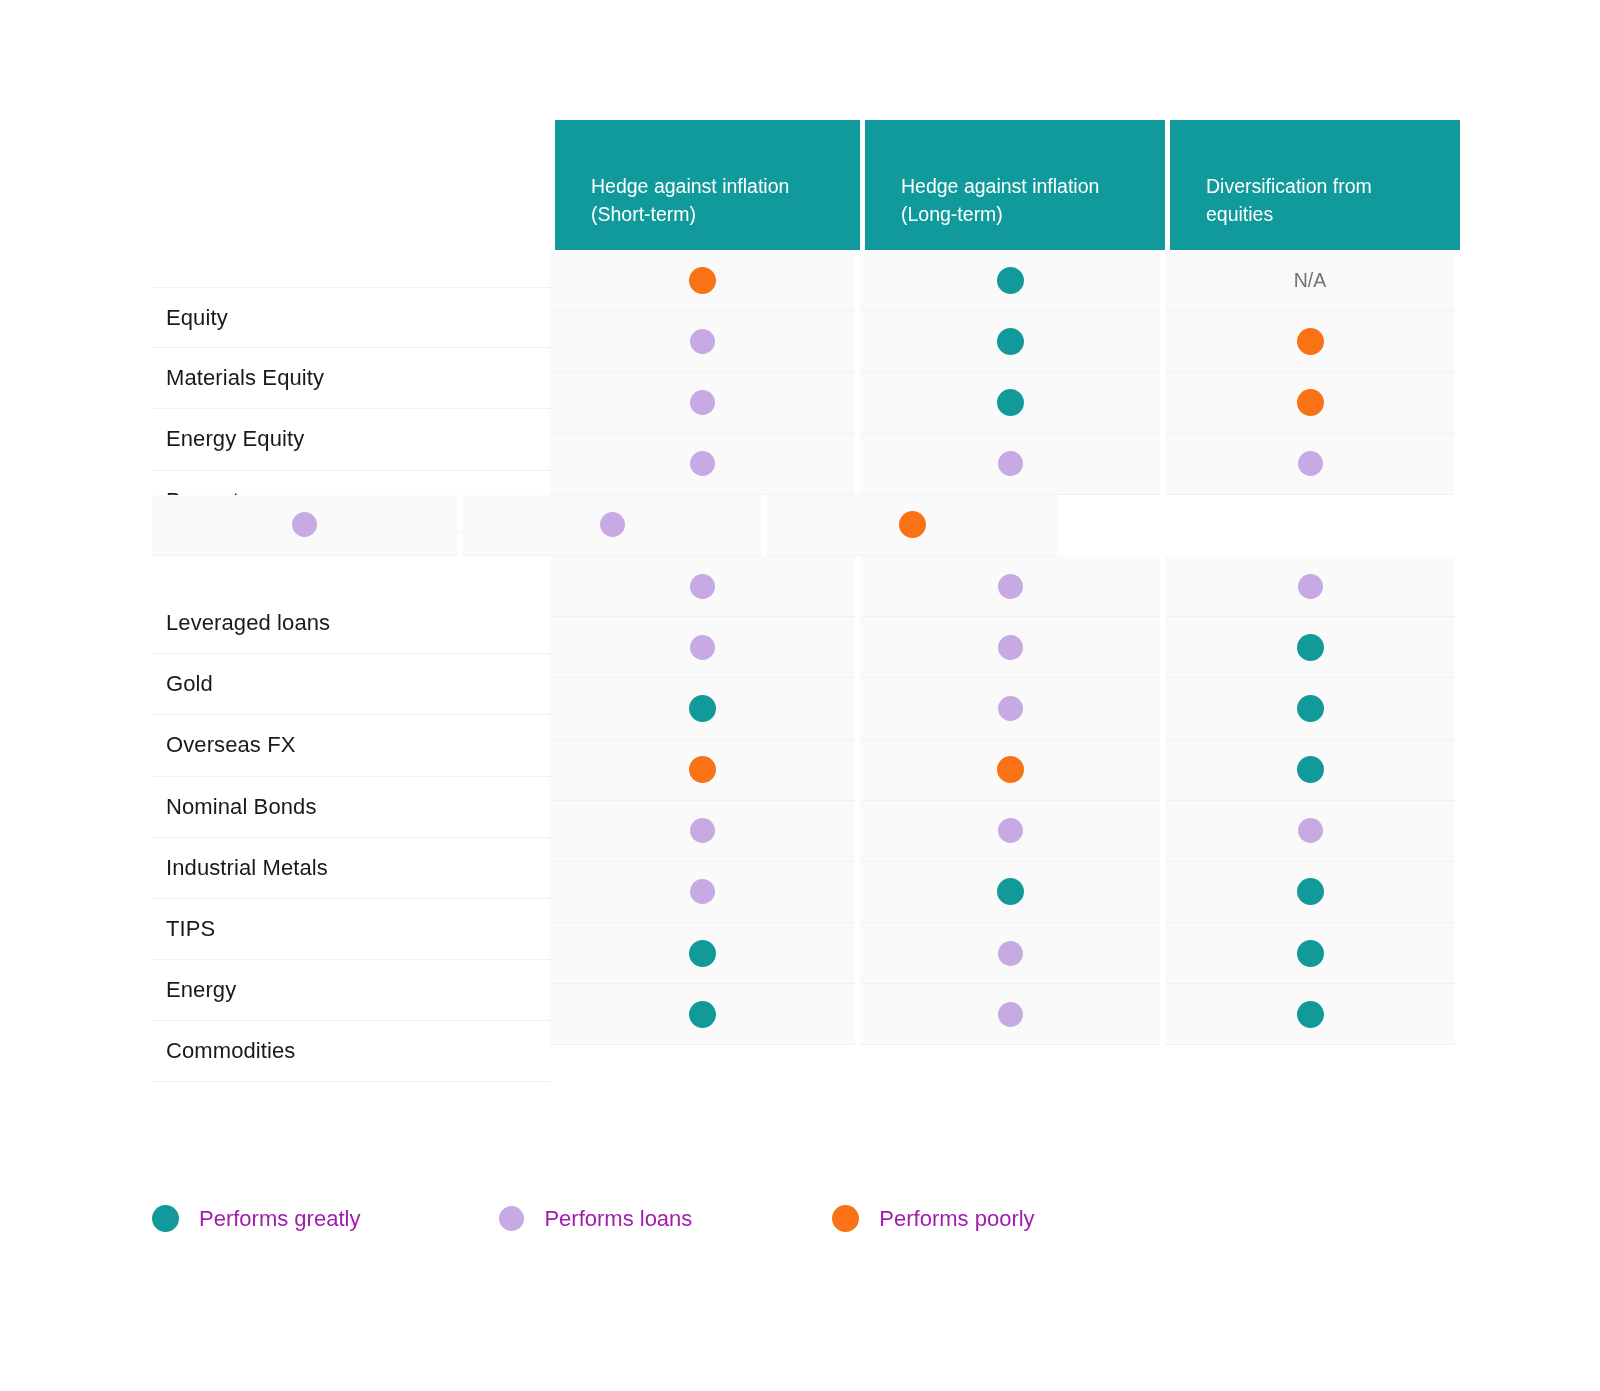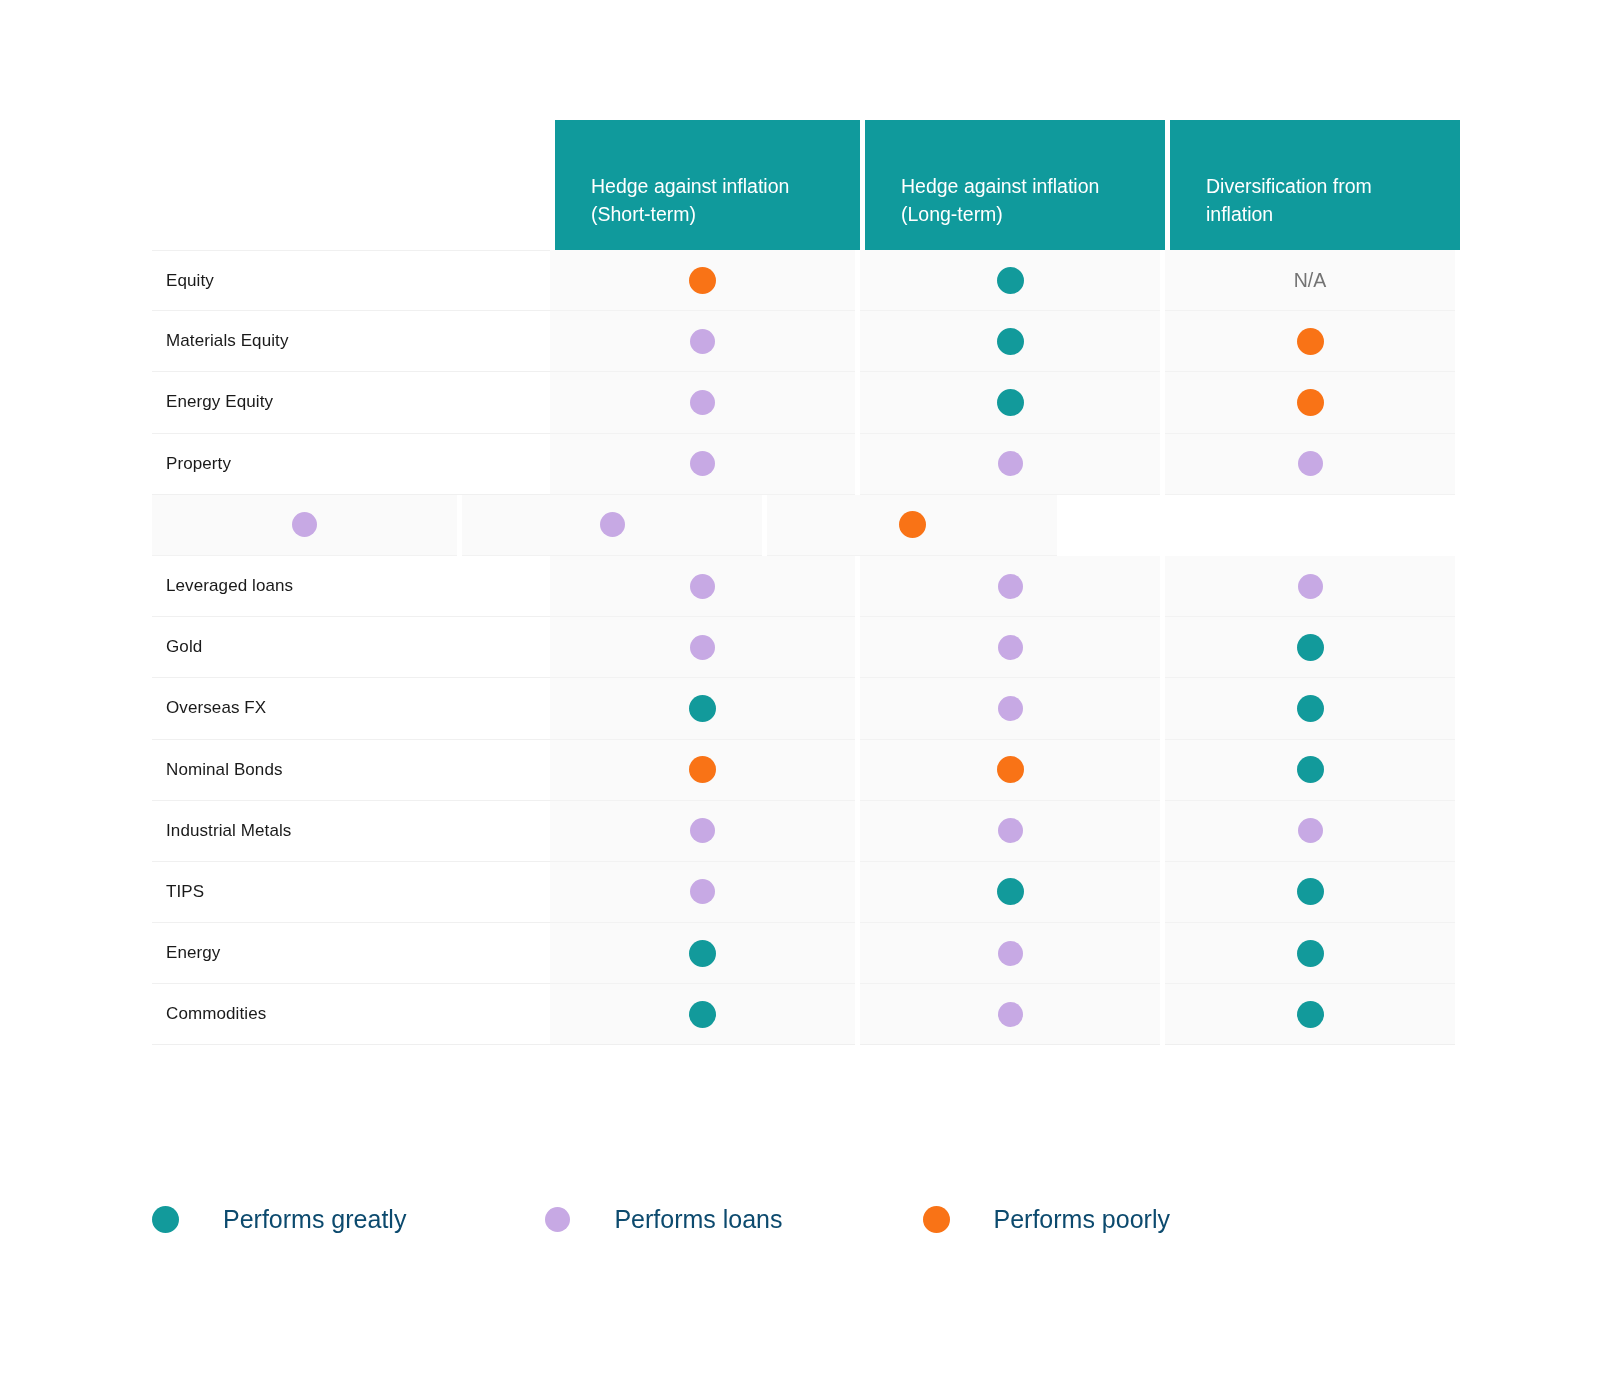--- a/index.html
+++ b/index.html
@@ -47,22 +47,23 @@
     box-sizing:border-box;
     display:flex;
     align-items:center;
     height:100%;
   }
   .cell-label{
     background:#ffffff;
     border-bottom:1px solid #f0f0f0;
     padding-left:14px;
     color:#1a1a1a;
-    font-size:17px;
+    font-size:22px;
     letter-spacing:.1px;
+    margin-top:37px;
   }
   .cell-dot{
     background:#fafafa;
     border-bottom:1px solid #f2f2f2;
     justify-content:center;
     margin-right:5px;
   }
   .cell-dot:last-child{margin-right:0;}
   .brow:last-child .cell-label,
   .brow:last-child .cell-dot{border-bottom:1px solid #efefef;}
@@ -83,23 +84,23 @@
 
   
   .legend{
     position:absolute;
     left:152px; top:1205px;
     display:flex;
     align-items:center;
   }
   .legend-item{display:flex;align-items:center;}
   .legend-item .lbl{
-    font-size:25px;
-    color:#0c4a6e;
-    margin-left:44px;
+    font-size:22px;
+    color:#a21caf;
+    margin-left:20px;
     white-space:nowrap;
   }
   .lg-gap-1{width:139px;}
   .lg-gap-2{width:140px;}
 </style>
 </head>
 <body>
 
 <div class="canvas">
 
@@ -110,21 +111,21 @@
       <div class="hcell c-1">
         <span>Hedge against inflation</span><br>
         <span>(Short-term)</span>
       </div>
       <div class="hcell c-2">
         <span>Hedge against inflation</span><br>
         <span>(Long-term)</span>
       </div>
       <div class="hcell c-3">
         <span>Diversification from</span><br>
-        <span>inflation</span>
+        <span>equities</span>
       </div>
     </div>
 
     <div id="tbody">
         <div class="mrow brow">
           <div class="cell cell-label c-label">Equity</div>
           <div class="cell cell-dot c-1">
             <span class="dot poor"></span>
           </div>
           <div class="cell cell-dot c-2">

